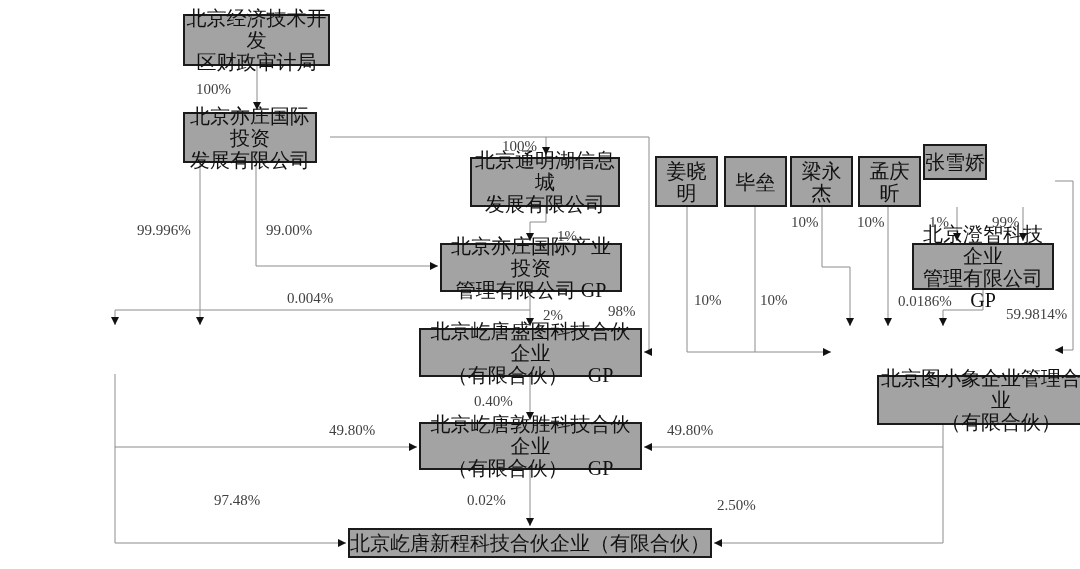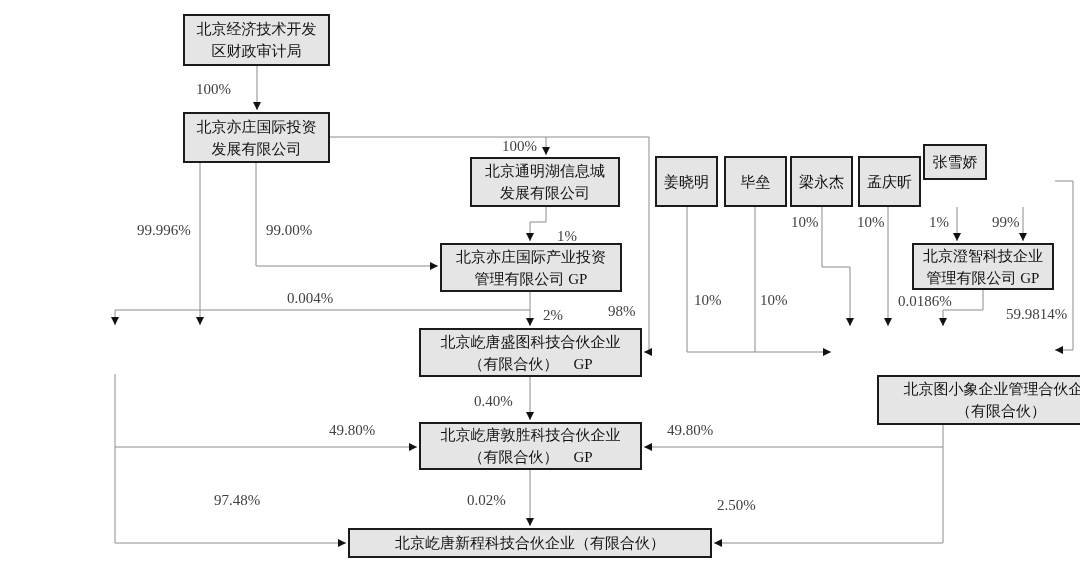--- a/index.html
+++ b/index.html
@@ -3,29 +3,29 @@
 <meta charset="utf-8">
 <style>
   *{box-sizing:border-box;}
   html,body{margin:0;padding:0;background:#fff;}
   .canvas{
     position:relative;width:1080px;height:569px;background:#ffffff;overflow:hidden;
     font-family:"Liberation Serif","DejaVu Serif",serif;color:#111;
   }
   svg.wires{position:absolute;left:0;top:0;width:1080px;height:569px;}
   .node{
-    position:absolute;border:2px solid #1b1b1b;background:#e5e5e5;
+    position:absolute;border:2px solid #1b1b1b;background:#a3a3a3;
     display:flex;align-items:center;justify-content:center;
     text-align:center;white-space:pre-line;
-    font-size:15px;line-height:22px;z-index:2;
+    font-size:20px;line-height:22px;z-index:2;
   }
   .pct{position:absolute;font-size:15px;line-height:15px;color:#404040;z-index:3;}
   
   #n-audit{left:183px;top:14px;width:147px;height:52px;}
-  #n-yzdev{left:183px;top:112px;width:147px;height:51px;}
+  #n-yzdev{left:183px;top:112px;width:134px;height:51px;}
   #n-tmh{left:470px;top:157px;width:150px;height:50px;}
   #n-mgmt{left:440px;top:243px;width:182px;height:49px;}
   #n-xinxing{left:8px;top:327px;width:220px;height:47px;}
   #n-shengtu{left:419px;top:328px;width:223px;height:49px;}
   #n-tuxiaoxiang{left:877px;top:328px;width:248px;height:50px;margin-top:47px;}
   #n-chengzhi{left:912px;top:243px;width:142px;height:47px;}
   #n-dunsheng{left:419px;top:422px;width:223px;height:48px;}
   #n-xincheng{left:348px;top:528px;width:364px;height:30px;}
   #n-jiang{left:655px;top:156px;width:63px;height:51px;}
   #n-bi{left:724px;top:156px;width:63px;height:51px;}

